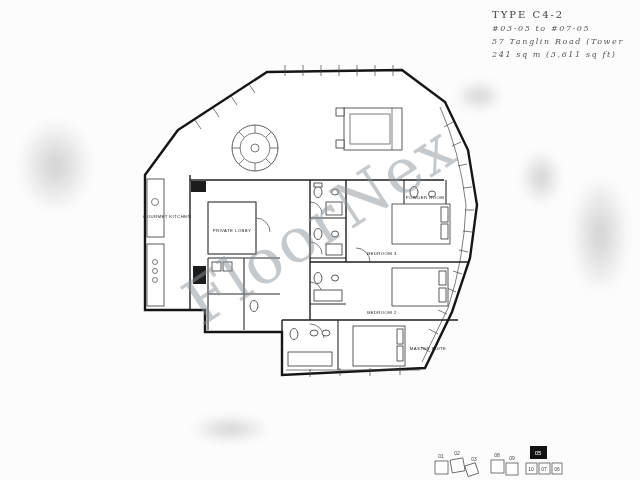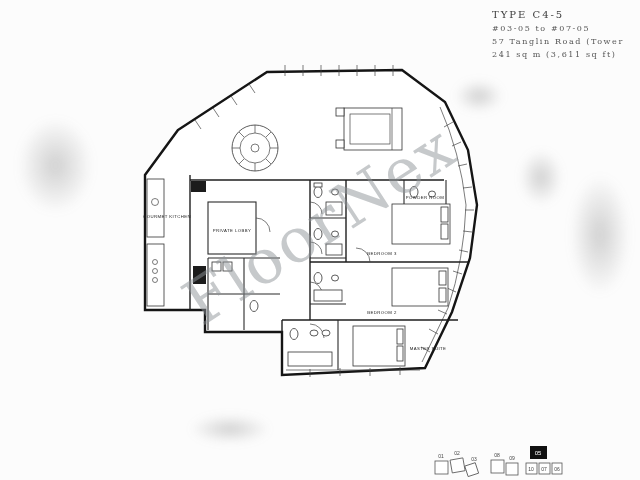--- a/index.html
+++ b/index.html
@@ -1,21 +1,21 @@
 <!DOCTYPE html>
 <html><head>
 <meta charset="utf-8">
 <style>
   html,body{margin:0;padding:0;background:#ffffff;}
   .page{position:relative;width:640px;height:480px;background:#fcfcfc;overflow:hidden;
         font-family:"DejaVu Serif",serif;}
   
   .header{position:absolute;left:492px;top:8px;white-space:nowrap;}
   .header .l1{font-size:10px;letter-spacing:2px;color:#3c3c3c;line-height:14px;}
-  .header .ln{font-size:8px;letter-spacing:1.6px;color:#555;line-height:13px;}
+  .header .ln{font-size:8px;letter-spacing:1.6px;color:#555;line-height:13px;font-style:italic;}
   
   .smudge{position:absolute;border-radius:50%;
           background:radial-gradient(closest-side, rgba(110,110,110,0.30), rgba(110,110,110,0));
           filter:blur(5px);pointer-events:none;}
   
   .watermark{position:absolute;left:100px;top:175px;width:440px;height:100px;line-height:100px;
              text-align:center;transform:rotate(-33deg);font-family:"DejaVu Serif",serif;
              font-size:62px;color:#8f9498;opacity:0.5;letter-spacing:2px;pointer-events:none;}
   
   svg.plan{position:absolute;left:70px;top:52px;width:430px;height:355px;}
@@ -38,21 +38,21 @@
 
 <div class="page">
 
   <div class="smudge" style="left:18px;top:118px;width:75px;height:95px;"></div>
   <div class="smudge" style="left:570px;top:175px;width:60px;height:120px;"></div>
   <div class="smudge" style="left:190px;top:415px;width:80px;height:28px;"></div>
   <div class="smudge" style="left:455px;top:80px;width:48px;height:32px;"></div>
   <div class="smudge" style="left:520px;top:150px;width:42px;height:55px;"></div>
 
   <div class="header">
-    <div class="l1">TYPE C4-5</div>
+    <div class="l1">TYPE C4-2</div>
     <div class="ln">#03-05 to #07-05</div>
     <div class="ln">57 Tanglin Road (Tower</div>
     <div class="ln">241 sq m (3,611 sq ft)</div>
   </div>
 
   <svg class="plan" viewBox="0 0 430 355">
 
     <path class="wall" d="M108,78 L197,20 L332,18 L375,50 L398,98 L407,153 L400,206 L382,260 L355,316 L212,323 L212,280 L135,280 L135,258 L75,258 L75,123 Z"></path>
 
     <path class="thin" d="M370,55 Q390,100 396,153 Q394,208 378,256 L352,310"></path>

